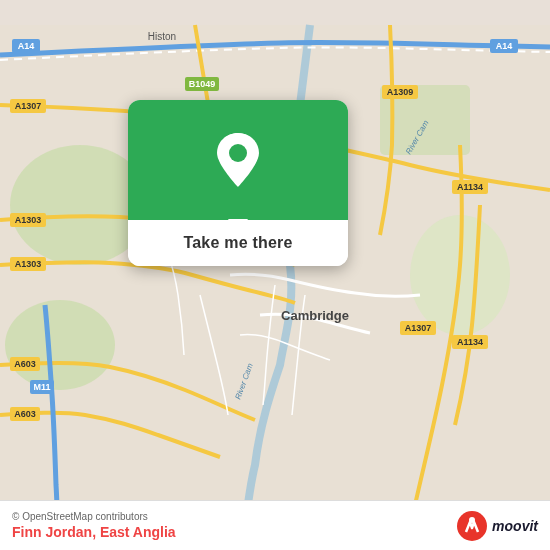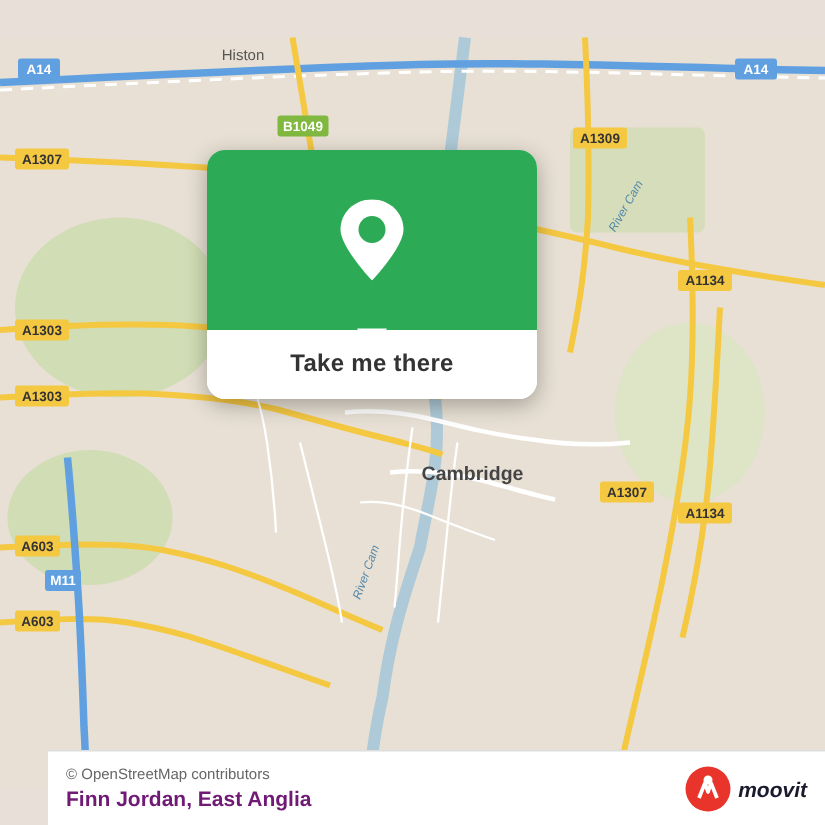--- a/index.html
+++ b/index.html
@@ -34,21 +34,21 @@
       top: 0;
       left: 0;
       width: 100%;
       height: 100%;
     }
 
     
     #popup-card {
       position: absolute;
       top: 100px;
-      left: 138px;
+      left: 128px;
       width: 220px;
       background: white;
       border-radius: 12px;
       box-shadow: 0 4px 15px rgba(0,0,0,0.3);
       overflow: hidden;
       z-index: 10;
     }
 
     #popup-green-area {
       background-color: #2daa55;
@@ -86,37 +86,36 @@
       left: 0;
       right: 0;
       background: white;
       padding: 8px 12px;
       display: flex;
       align-items: center;
       justify-content: space-between;
       z-index: 10;
       border-top: 1px solid #ddd;
       height: 50px;
-      margin-left: 32px;
     }
 
     #bottom-left {
       display: flex;
       flex-direction: column;
     }
 
     #attribution-text {
       font-size: 10px;
       color: #666;
     }
 
     #location-text {
       font-size: 14px;
       font-weight: 600;
-      color: #701a75;
+      color: #ef4444;
       margin-top: 2px;
     }
 
     #moovit-logo {
       display: flex;
       align-items: center;
       gap: 4px;
     }
 
     #moovit-icon {

